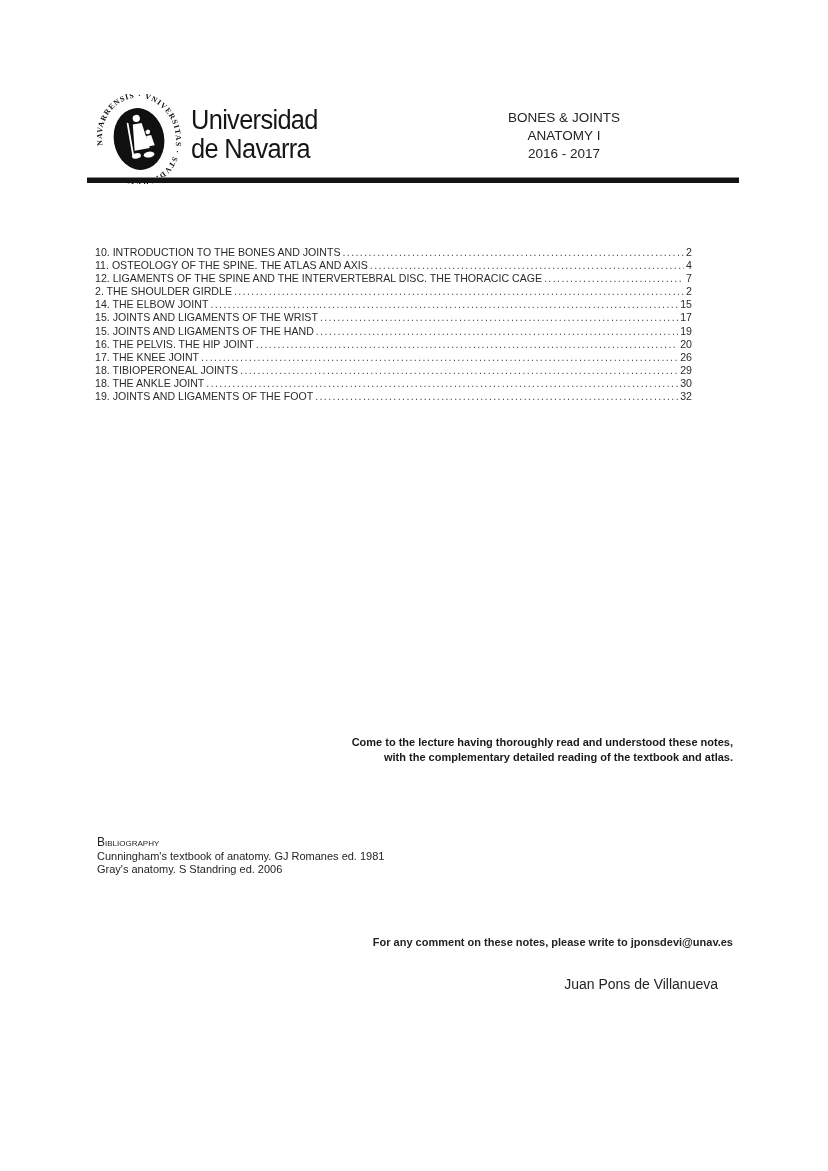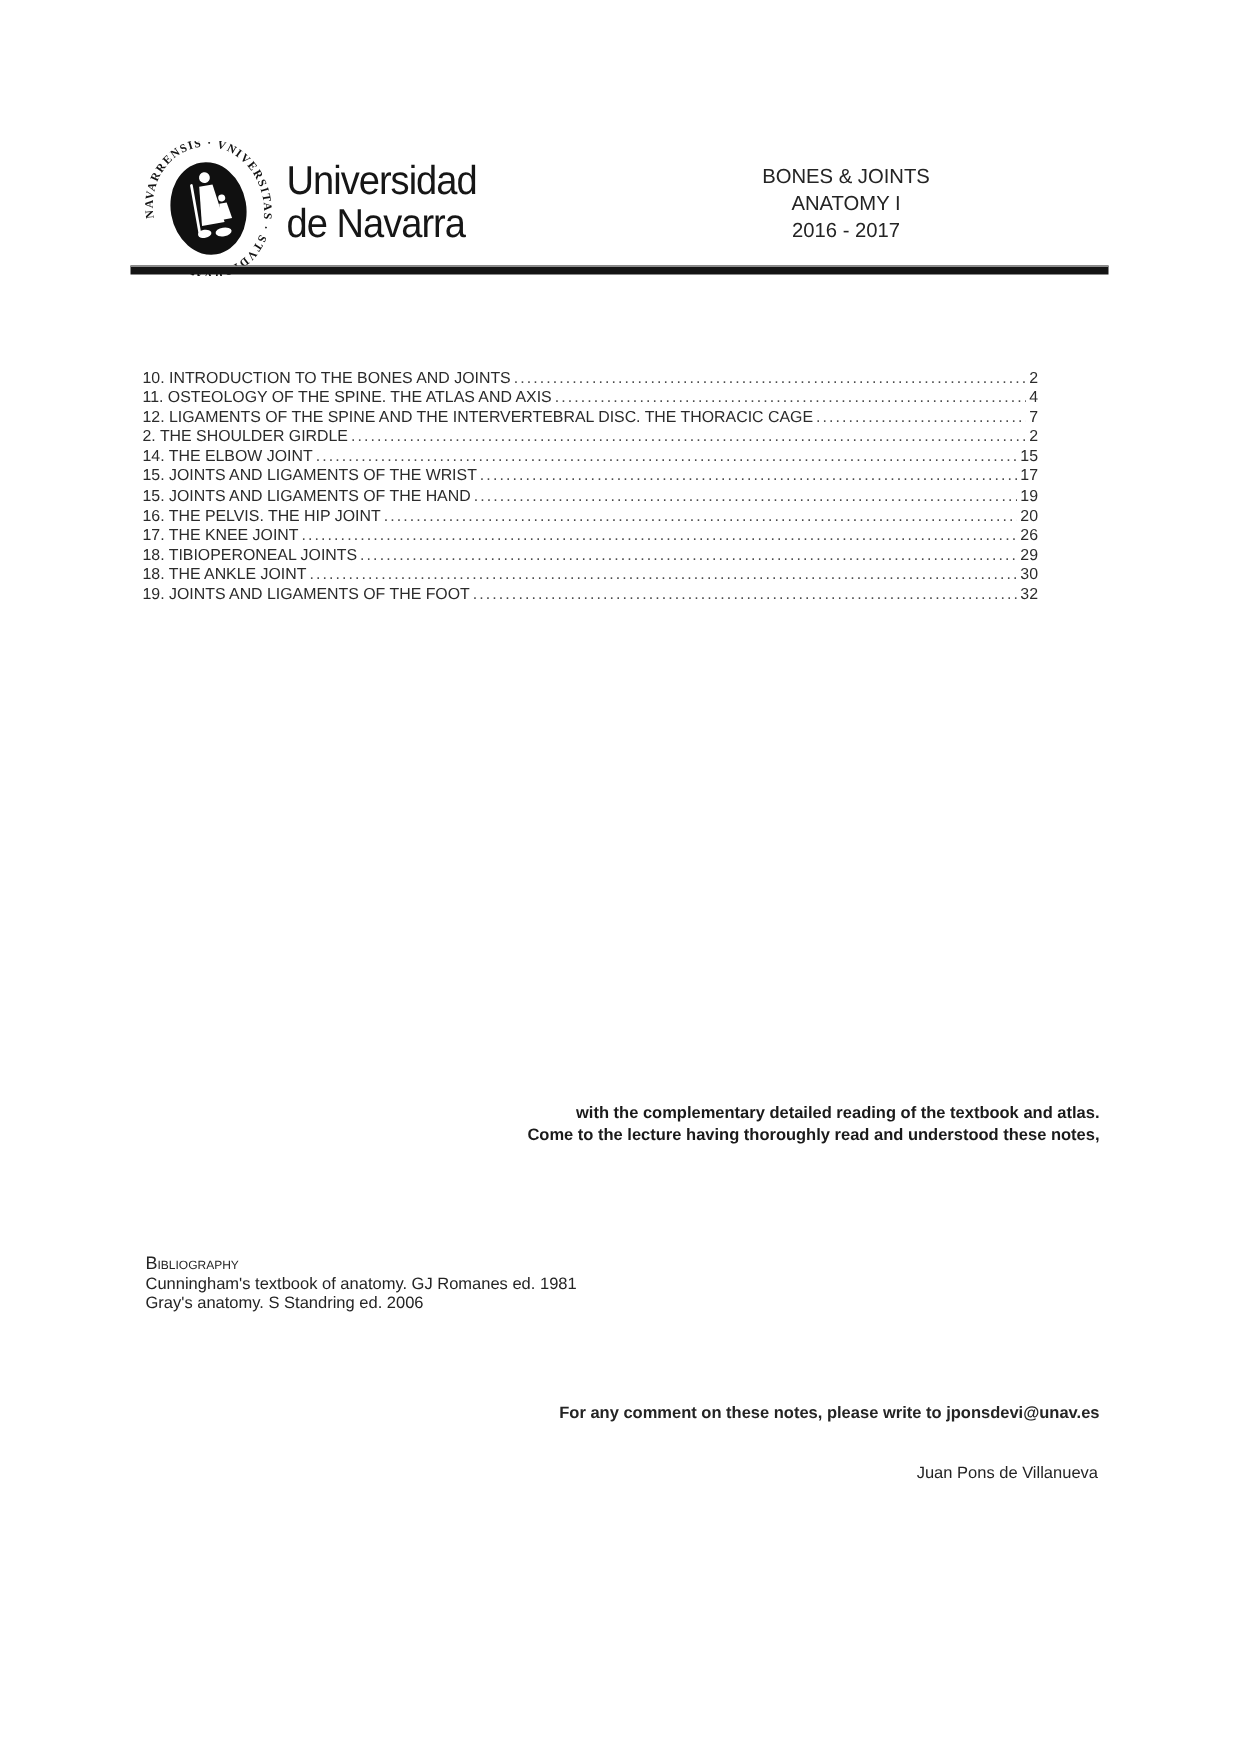--- a/index.html
+++ b/index.html
@@ -104,23 +104,23 @@
   .contact-line {
     position: absolute;
     right: 95px;
     top: 936px;
     font-size: 11px;
     color: #242424;
     font-weight: bold;
   }
   .author-line {
     position: absolute;
-    right: 96px;
+    right: 110px;
     top: 976px;
-    font-size: 11px;
+    font-size: 14px;
     color: #242424;
   }
 </style>
 </head>
 <body>
 
 <div class="page">
 
   <div class="header-logo">
     <svg class="seal" viewBox="0 0 100 100" aria-hidden="true">
@@ -215,22 +215,22 @@
         <span class="toc-page">30</span>
     </div>
     <div class="toc-row">
       <span class="toc-label">19. JOINTS AND LIGAMENTS OF THE FOOT</span>
         <span class="toc-leader"></span>
         <span class="toc-page">32</span>
     </div>
   </div>
 
   <div class="lecture-note">
+    <div>Come to the lecture having thoroughly read and understood these notes,</div>
     <div>with the complementary detailed reading of the textbook and atlas.</div>
-    <div>Come to the lecture having thoroughly read and understood these notes,</div>
   </div>
 
   <div class="bibliography">
     <div class="bibliography-heading">Bibliography</div>
     <div>Cunningham's textbook of anatomy. GJ Romanes ed. 1981</div>
     <div>Gray's anatomy. S Standring ed. 2006</div>
   </div>
 
   <div class="contact-line">For any comment on these notes, please write to jponsdevi@unav.es</div>
   <div class="author-line">Juan Pons de Villanueva</div>

